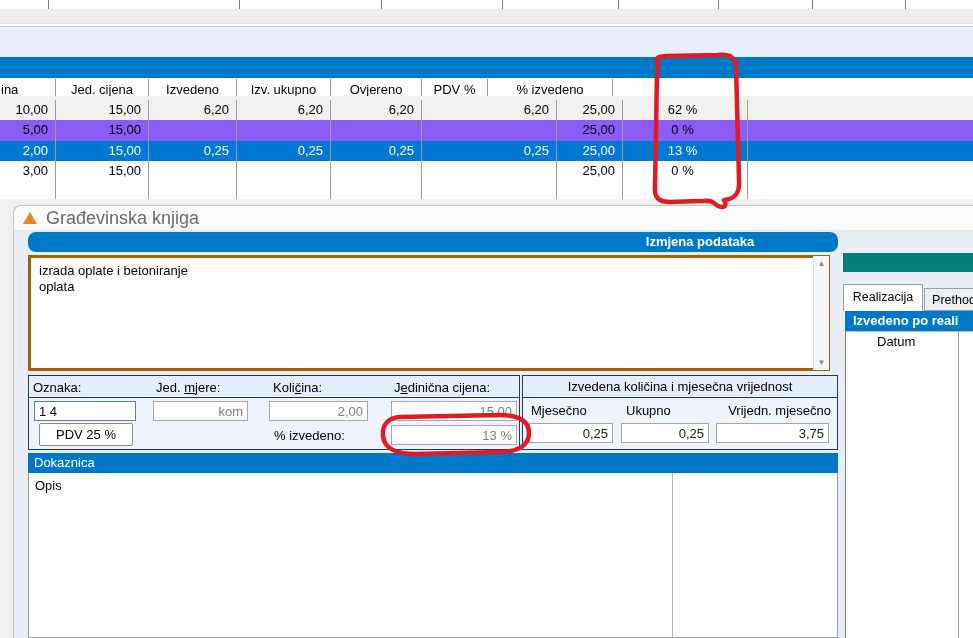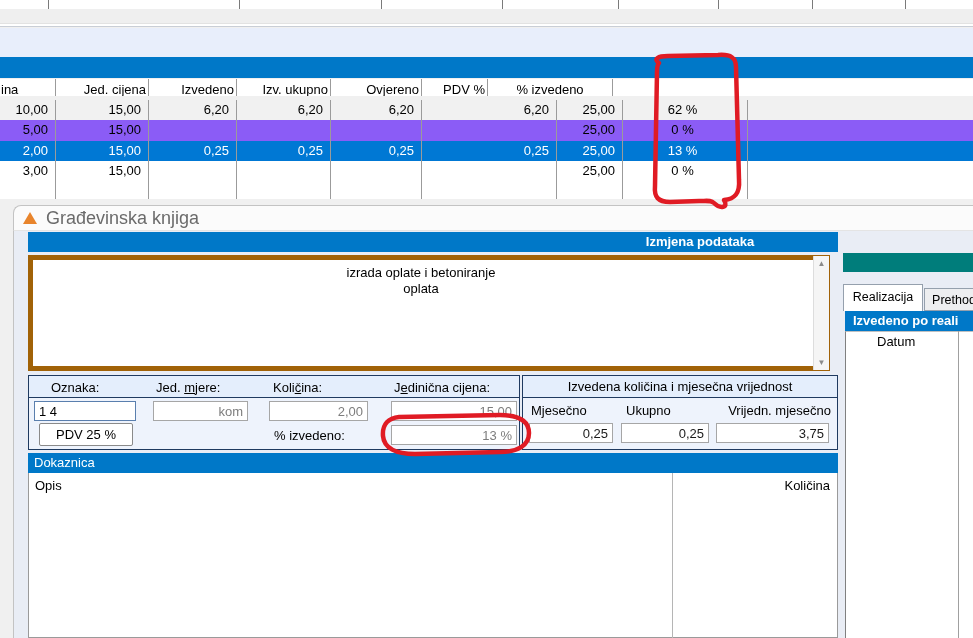--- a/index.html
+++ b/index.html
@@ -16,21 +16,21 @@
   .strip-gray { left:0; top:9px; width:973px; height:15px; background:#efefef; border-bottom:1px solid #e2e2e2; }
   .strip-white2 { left:0; top:24px; width:973px; height:3px; background:#ffffff; border-bottom:1px solid #c9ced6; }
   .band-lightblue { left:0; top:28px; width:973px; height:29px; background:#e8eefb; }
   .bar-blue-top { left:0; top:57px; width:973px; height:21px; background:#0078c8; }
 
   
   .thead, .trow { left:0; width:973px; display:flex; }
   .thead { top:79px; height:17px; background:#ffffff; }
   .cell { height:100%; border-right:1px solid #9b9b9b; padding:2px 7px 0 2px;
           text-align:right; white-space:nowrap; overflow:hidden; }
-  .hcell { text-align:right; padding:3px 2px 0 2px; }
+  .hcell { text-align:center; padding:3px 2px 0 2px; }
   .c0{width:56px;} .c1{width:93px;} .c2{width:88px;} .c3{width:94px;} .c4{width:91px;}
   .c5{width:135px;} .c6{width:66px;} .c7{width:125px;} .c8{flex:1; border-right:none;}
   .hcell.c0 { text-align:left; padding-left:1px; }
   .cell.c7 { text-align:center; }
   .r0 { top:100px; height:20px; background:#f1f1f1; }
   .r1 { top:120px; height:21px; background:#8b5cf6; }
   .r2 { top:141px; height:20px; background:#0078d4; color:#ffffff; }
   .r3 { top:161px; height:20px; background:#ffffff; }
   .rtail { top:181px; height:18px; background:#ffffff; }
 
@@ -40,26 +40,26 @@
   .dlg-titlebar { left:13px; top:205px; width:960px; height:26px; background:#fbfbfb;
     border:1px solid #c3c3c3; border-right:none; border-bottom:1px solid #e4e4e4;
     border-top-left-radius:8px; display:flex; align-items:center; }
   .warn-tri { width:0; height:0; margin-left:9px;
     border-left:7px solid transparent; border-right:7px solid transparent;
     border-bottom:12px solid #e8842c; }
   .dlg-title-text { margin-left:9px; color:#6b6b6b; font-size:18px; }
   .dlg-client { left:13px; top:231px; width:960px; height:407px; background:#e9edf5;
     border-left:1px solid #c3c3c3; }
 
-  .bar-izmjena { left:28px; top:232px; width:810px; height:20px; background:#0078c8; }
+  .bar-izmjena { left:28px; top:232px; width:810px; height:20px; background:#0078c8;border-radius:8px; }
   .bar-izmjena span { position:absolute; left:512px; width:320px; text-align:center;
     color:#fff; font-weight:bold; line-height:20px; }
 
   .desc-box { left:28px; top:255px; width:802px; height:116px; background:#ffffff;
-    border:5px solid #a16207; padding:5px 24px 5px 8px; white-space:pre-line; line-height:16px;text-align:center; }
+    border:3px solid #a16207; padding:5px 24px 5px 8px; white-space:pre-line; line-height:16px; }
   .desc-scroll { left:813px; top:256px; width:16px; height:114px; background:#f5f5f5;
     border-left:1px solid #dddddd; }
   .scroll-arrow { position:absolute; left:0; width:15px; height:15px; color:#8a8a8a;
     font-size:8px; text-align:center; line-height:15px; }
   .scroll-arrow.up { top:0; } .scroll-arrow.down { bottom:0; }
 
   .formbox { border:1px solid #1f3a60; background:#eef3fc; }
   .box1 { left:28px; top:375px; width:492px; height:75px; }
   .box2 { left:522px; top:375px; width:316px; height:75px; }
   .formbox .hdr { position:absolute; left:0; top:0; width:100%; height:22px;
@@ -198,21 +198,21 @@
 
   <div class="abs desc-box">izrada oplate i betoniranje
 oplata</div>
   <div class="abs desc-scroll">
     <div class="scroll-arrow up">▲</div>
     <div class="scroll-arrow down">▼</div>
   </div>
 
   <div class="abs formbox box1">
     <div class="hdr"></div>
-    <div class="flabel" style="left:22px; top:4px">Oznaka:</div>
+    <div class="flabel" style="left:4px; top:4px">Oznaka:</div>
     <div class="flabel" style="left:127px; top:4px"><span>Jed. </span><span class="u">m</span><span>jere:</span></div>
     <div class="flabel" style="left:244px; top:4px"><span>Koli</span><span class="u">č</span><span>ina:</span></div>
     <div class="flabel" style="left:365px; top:4px"><span>J</span><span class="u">e</span><span>dinična cijena:</span></div>
     <input class="finput editable" style="left: 5px; top: 25px; width: 102px;" readonly="" value="1 4">
     <input class="finput" style="left: 124px; top: 25px; width: 95px;" readonly="" value="kom">
     <input class="finput" style="left: 240px; top: 25px; width: 99px;" readonly="" value="2,00">
     <input class="finput" style="left: 362px; top: 25px; width: 126px;" readonly="" value="15,00">
     <button class="pdv-btn">PDV 25 %</button>
     <div class="flabel" style="left:245px; top:52px">% izvedeno:</div>
     <input class="finput" style="left: 362px; top: 49px; width: 126px;" readonly="" value="13 %">
@@ -227,21 +227,20 @@
     <input class="finput dark" style="left: 98px; top: 47px; width: 88px;" readonly="" value="0,25">
     <input class="finput dark" style="left: 193px; top: 47px; width: 113px;" readonly="" value="3,75">
   </div>
 
   <div class="abs bar-dokaznica">
     <span style="left:6px">Dokaznica</span>
   </div>
   <div class="abs dok-list"></div>
   <div class="abs dok-col-sep"></div>
   <div class="abs flabel dok-h-opis">Opis</div>
-  <div class="abs flabel dok-h-kol">Količina</div>
 
   <div class="abs teal-bar"></div>
   <div class="abs tab active">Realizacija</div>
   <div class="abs tab inactive">Prethod</div>
   <div class="abs rp-header">Izvedeno po reali</div>
   <div class="abs rp-list"></div>
   <div class="abs flabel rp-datum">Datum</div>
   <div class="abs rp-col-line"></div>
 
   <svg class="abs annotation-svg" width="973" height="638" viewBox="0 0 973 638">

